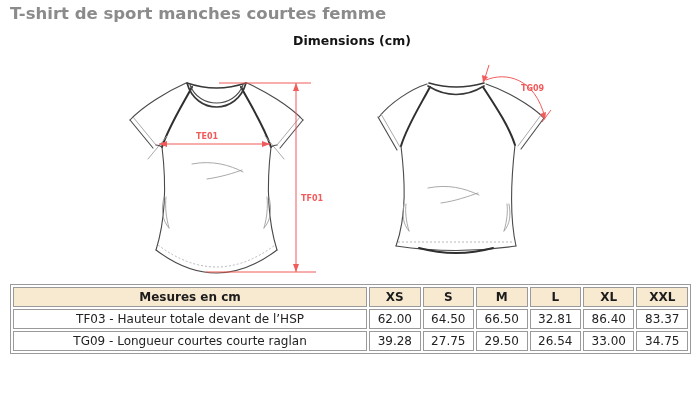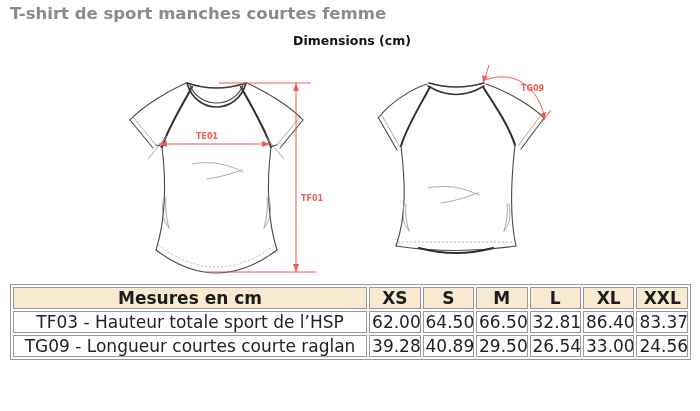--- a/index.html
+++ b/index.html
@@ -16,21 +16,21 @@
   .lt{fill:none;stroke:#9f9f9f;stroke-width:0.9;stroke-linecap:round;}
   .stitch{fill:none;stroke:#b9b9b9;stroke-width:1;stroke-dasharray:2 2;}
   .red{fill:none;stroke:#f15b5b;stroke-width:1;}
   .redf{fill:#f15b5b;stroke:none;}
   .redlbl{fill:#f15b5b;font-size:8px;font-weight:bold;font-family:"DejaVu Sans","Liberation Sans",sans-serif;}
 
   
   .size-table{position:absolute;left:10px;top:284px;width:681px;border-collapse:separate;
               border-spacing:2px;border:1px solid #9a9a9a;background:#fff;table-layout:fixed;}
   .size-table td{border:1px solid #9a9a9a;text-align:center;vertical-align:middle;
-                 font-size:17px;color:#222;height:18px;padding:0 2px;overflow:hidden;white-space:nowrap;}
+                 font-size:12px;color:#222;height:18px;padding:0 2px;overflow:hidden;white-space:nowrap;}
   .size-table tr.hdr td{background:#f8e9d1;font-weight:bold;color:#1c1c1c;}
   .col-label{width:52.5%;}
 </style>
 </head>
 <body>
 
 <div id="screen">
 
   <div class="title">T-shirt de sport manches courtes femme</div>
   <div class="subtitle">Dimensions (cm)</div>
@@ -130,33 +130,33 @@
         <tr class="hdr">
       <td class="col-label">Mesures en cm</td>
       <td>XS</td>
       <td>S</td>
       <td>M</td>
       <td>L</td>
       <td>XL</td>
       <td>XXL</td>
     </tr>
     <tr>
-      <td>TF03 - Hauteur totale sport de l’HSP</td>
+      <td>TF03 - Hauteur totale devant de l’HSP</td>
       <td>62.00</td>
       <td>64.50</td>
       <td>66.50</td>
       <td>32.81</td>
       <td>86.40</td>
       <td>83.37</td>
     </tr>
     <tr>
       <td>TG09 - Longueur courtes courte raglan</td>
       <td>39.28</td>
-      <td>40.89</td>
+      <td>27.75</td>
       <td>29.50</td>
       <td>26.54</td>
       <td>33.00</td>
-      <td>24.56</td>
+      <td>34.75</td>
     </tr>
   </tbody>
     </table>
 
 </div>
 
 </body></html>

